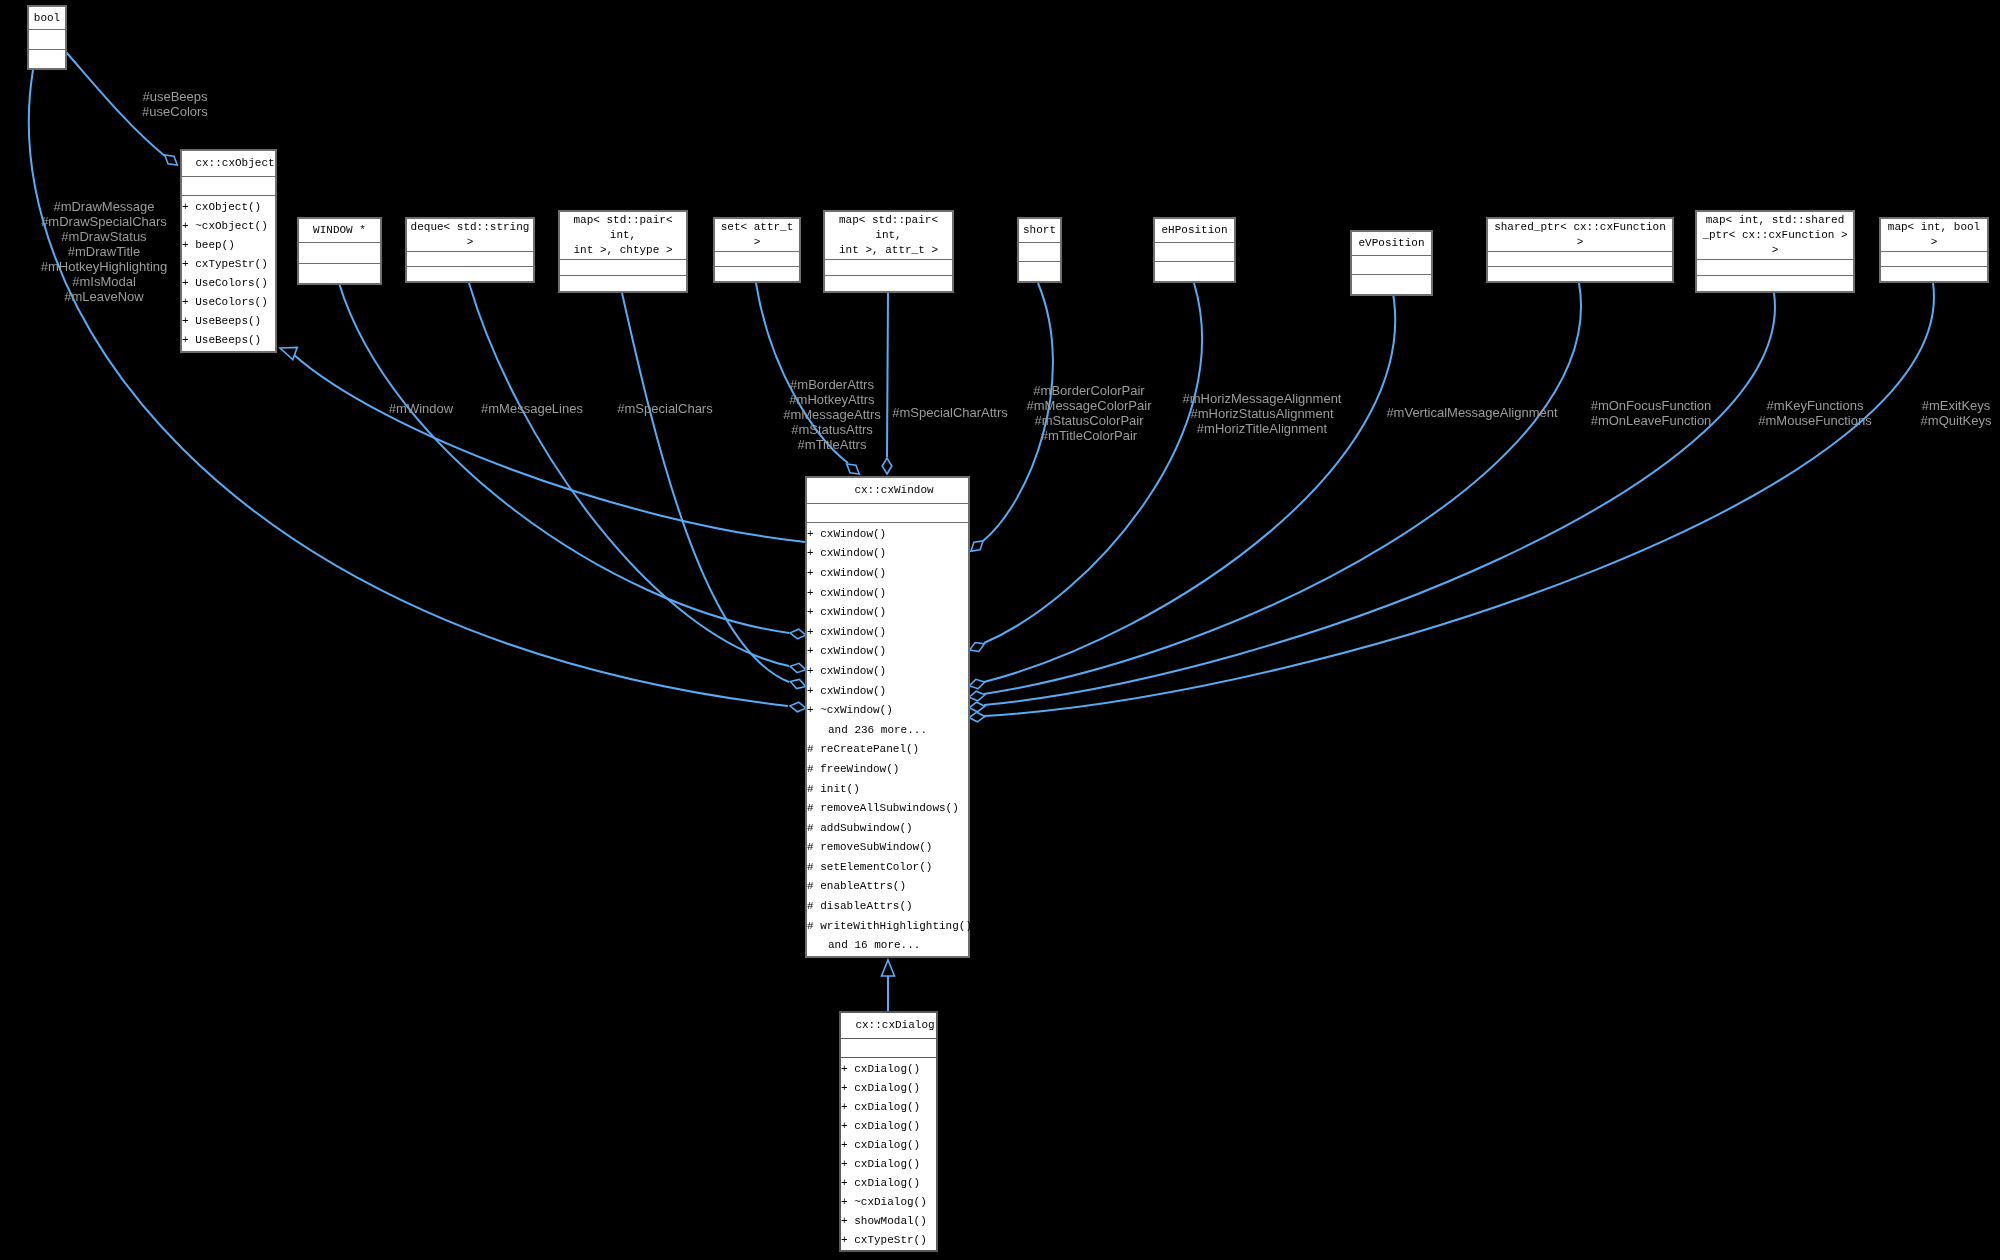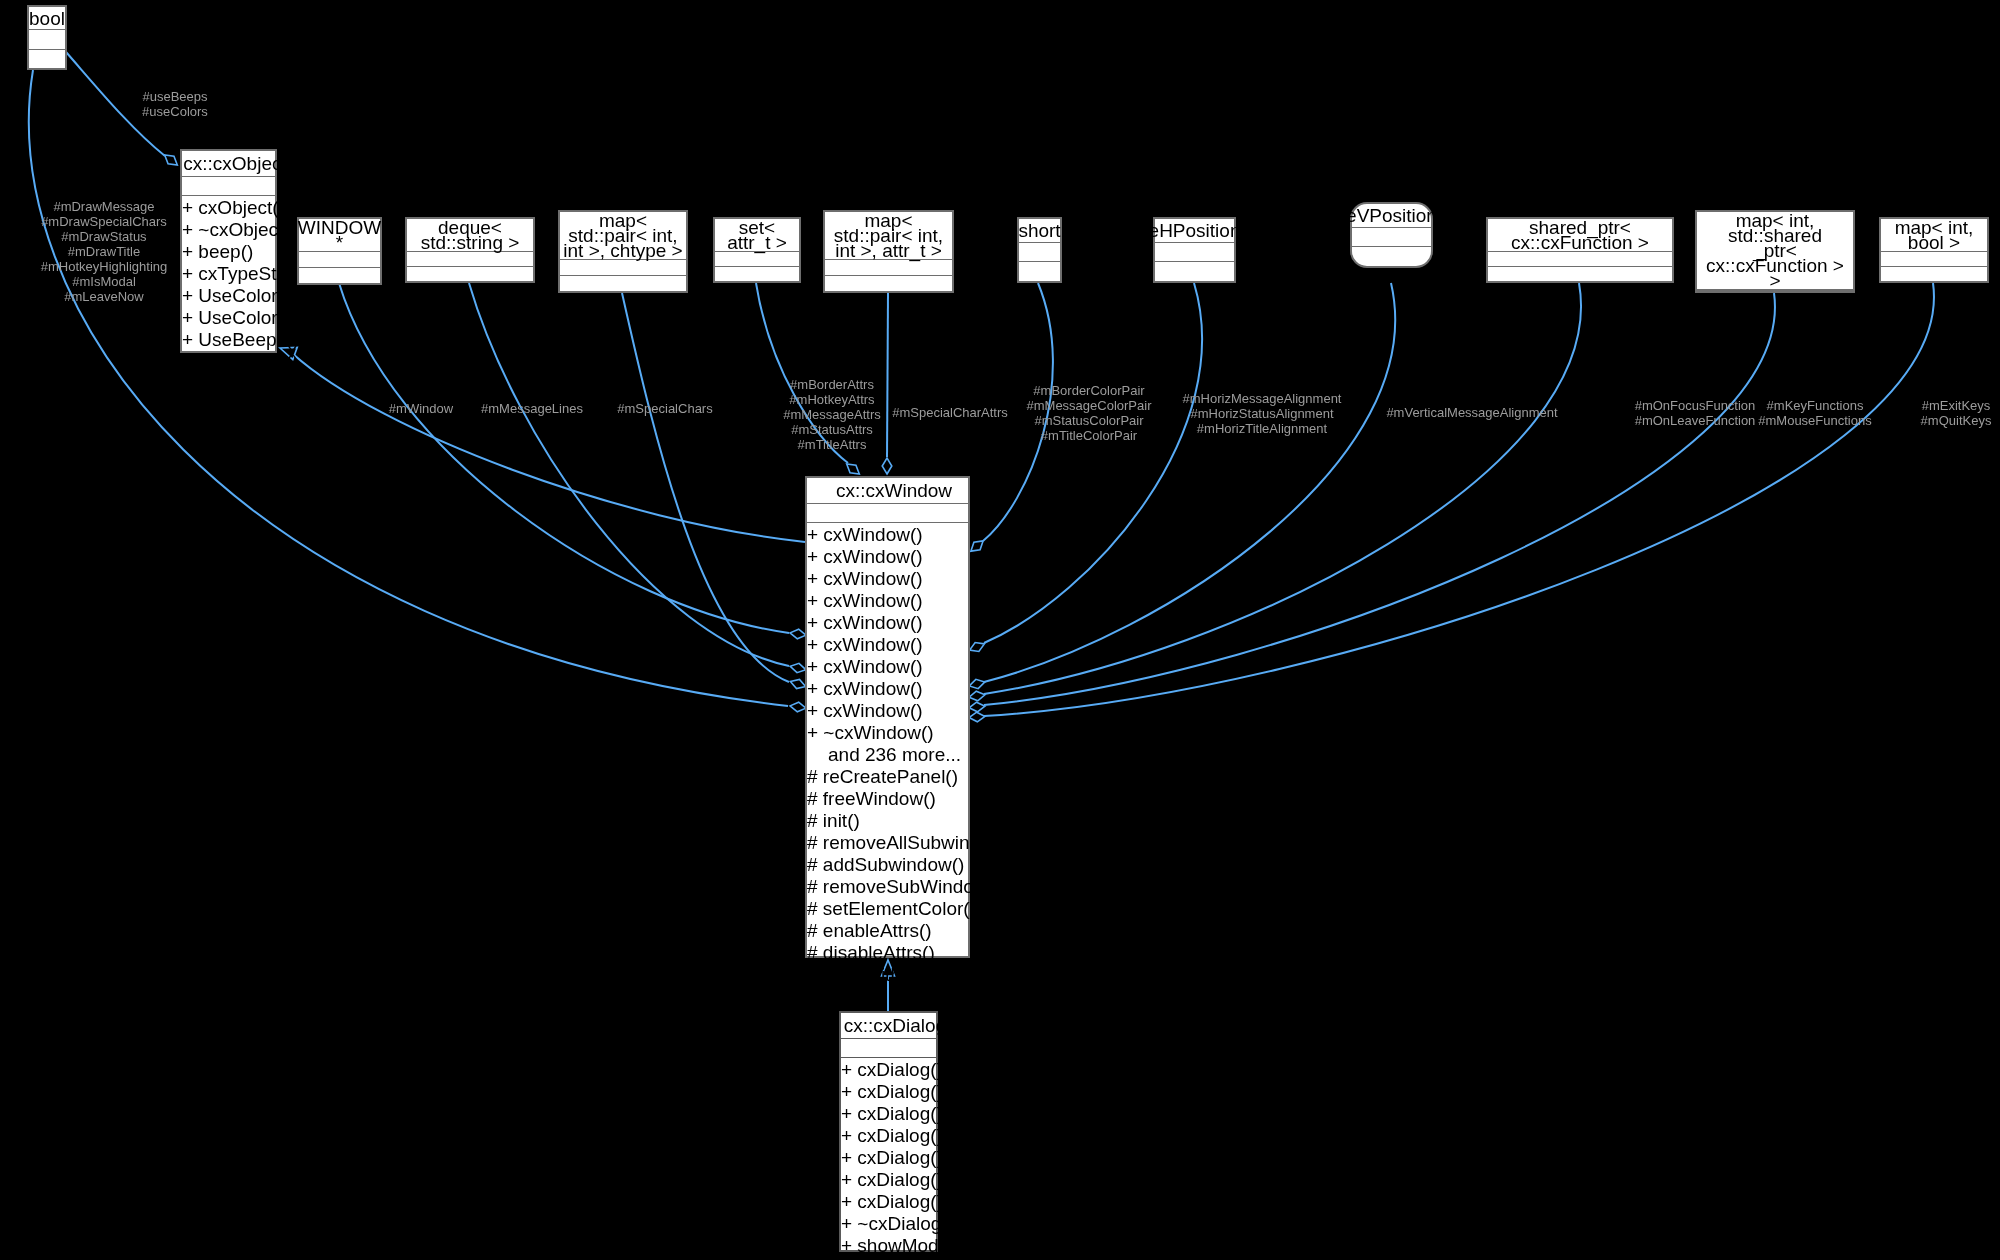--- a/index.html
+++ b/index.html
@@ -3,21 +3,21 @@
 <meta charset="utf-8">
 <style>
   html,body{margin:0;padding:0;background:#000;}
   #canvas{position:relative;width:2000px;height:1260px;background:#000;overflow:hidden;
           font-family:"Liberation Sans", sans-serif;}
   svg.edges{position:absolute;left:0;top:0;}
   .edge{stroke:#58abf5;stroke-width:2;fill:none;}
   .dia{fill:#000;stroke:#58abf5;stroke-width:1.6;}
   .arr{fill:#000;stroke:#58abf5;stroke-width:1.6;}
   .node{position:absolute;background:#fff;border:2px solid #6e6e6e;box-sizing:border-box;
-        display:flex;flex-direction:column;color:#000;font-size:19px;}
+        display:flex;flex-direction:column;color:#000;font-size:11px;font-family:Liberation Mono, monospace;}
   .n-title{border-bottom:1px solid #6e6e6e;display:flex;flex-direction:column;align-items:center;
            justify-content:center;text-align:center;padding:1px 3px;line-height:15px;}
   .n-attrs{border-bottom:1px solid #6e6e6e;}
   .n-empty{}
   
   .tbox .n-title{flex:1.1;} .tbox .n-attrs{flex:1;} .tbox .n-empty{flex:1;}
   .tbox2 .n-title{flex:1.7;} .tbox2 .n-attrs{flex:1;} .tbox2 .n-empty{flex:1;}
   
   .cbox .n-title{flex:0 0 23px;padding-left:16px;}
   .cbox .n-attrs{flex:0 0 18px;}
@@ -110,21 +110,21 @@
     <div>#mTitleColorPair</div>
   </div>
   <div class="elabel" style="left:1262px;top:391px;">
     <div>#mHorizMessageAlignment</div>
     <div>#mHorizStatusAlignment</div>
     <div>#mHorizTitleAlignment</div>
   </div>
   <div class="elabel" style="left:1472px;top:405px;">
     <div>#mVerticalMessageAlignment</div>
   </div>
-  <div class="elabel" style="left:1651px;top:398px;margin-left:44px;">
+  <div class="elabel" style="left:1651px;top:398px;">
     <div>#mOnFocusFunction</div>
     <div>#mOnLeaveFunction</div>
   </div>
   <div class="elabel" style="left:1815px;top:398px;">
     <div>#mKeyFunctions</div>
     <div>#mMouseFunctions</div>
   </div>
   <div class="elabel" style="left:1956px;top:398px;">
     <div>#mExitKeys</div>
   <div>#mQuitKeys</div>
@@ -192,21 +192,21 @@
     <div class="n-attrs"></div>
       <div class="n-empty"></div>
   </div>
 
   <div class="node tbox" style="left:1153px;top:217px;width:83px;height:66px;">
     <div class="n-title">eHPosition</div>
     <div class="n-attrs"></div>
       <div class="n-empty"></div>
   </div>
 
-  <div class="node tbox" style="left:1350px;top:202px;width:83px;height:66px;border-radius:17px;">
+  <div class="node tbox" style="left:1350px;top:230px;width:83px;height:66px;">
     <div class="n-title">eVPosition</div>
     <div class="n-attrs"></div>
       <div class="n-empty"></div>
   </div>
 
   <div class="node tbox" style="left:1486px;top:217px;width:188px;height:66px;">
     <div class="n-title">shared_ptr&lt; cx::cxFunction &gt;</div>
     <div class="n-attrs"></div>
       <div class="n-empty"></div>
   </div>

